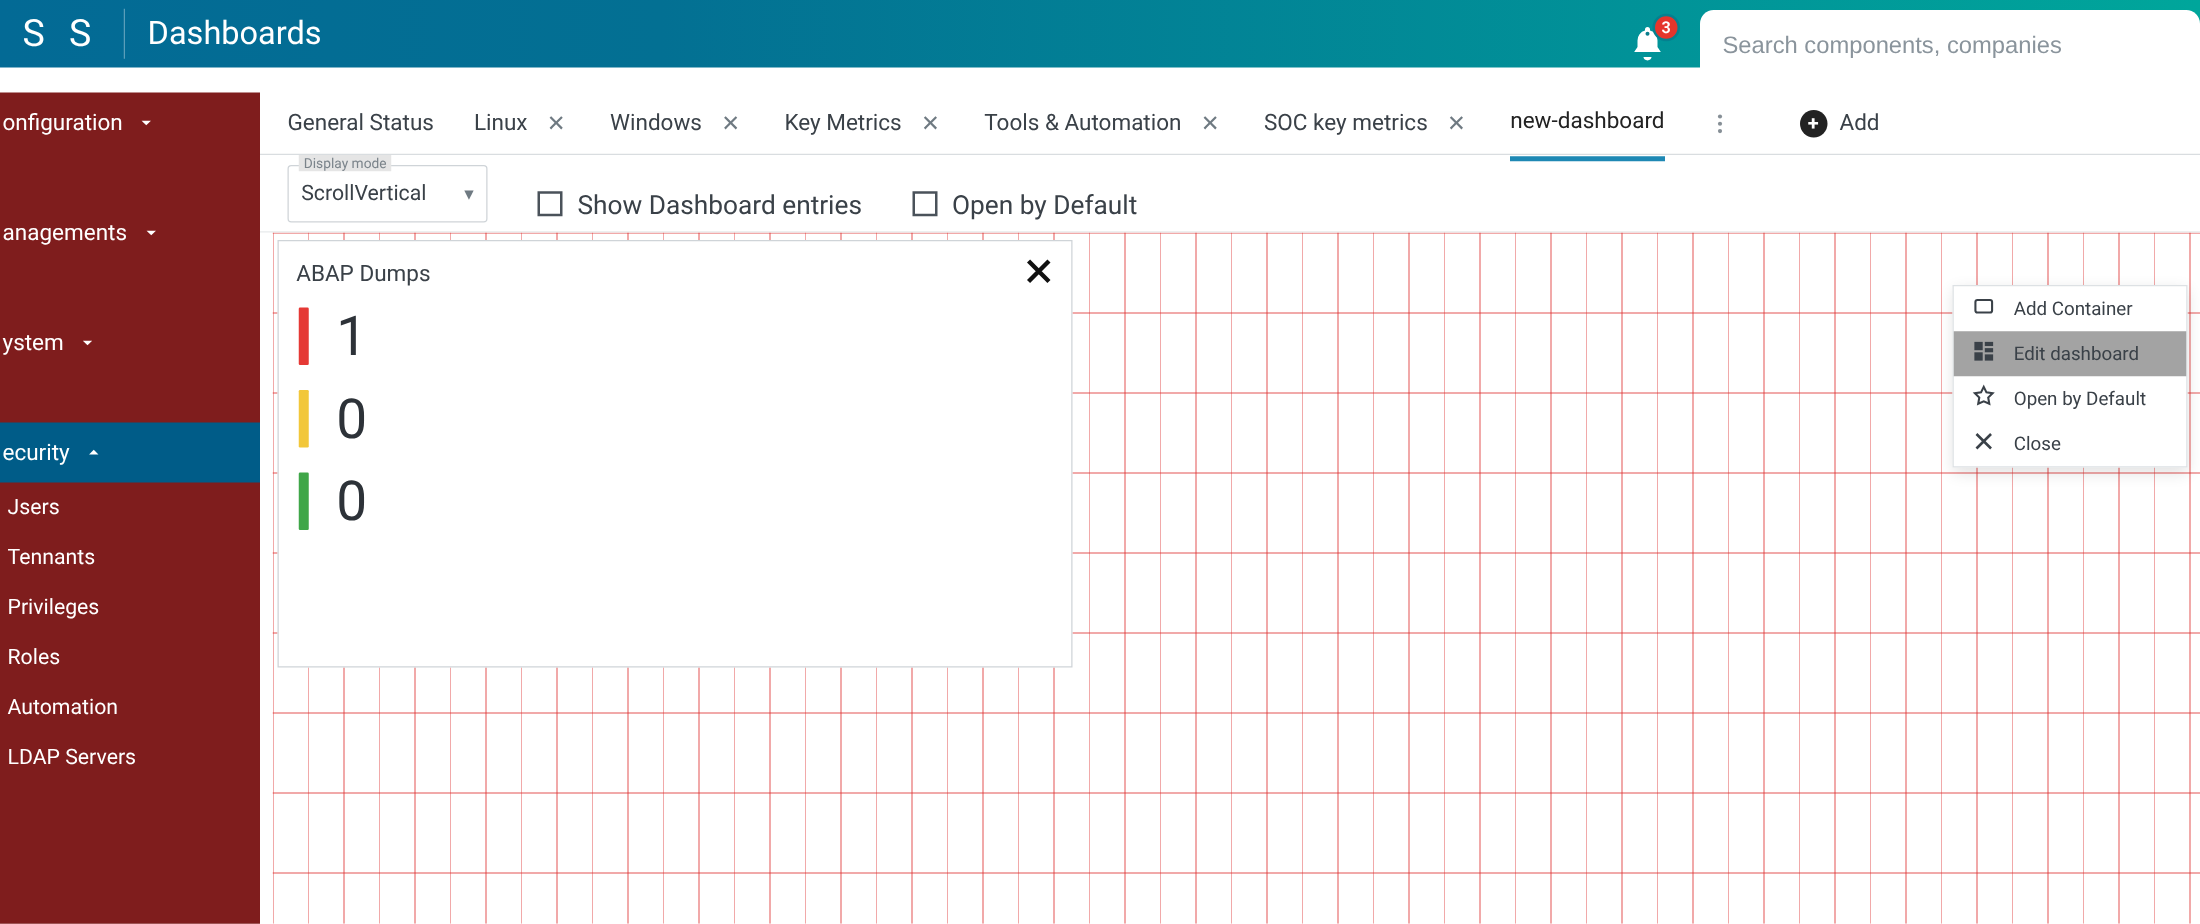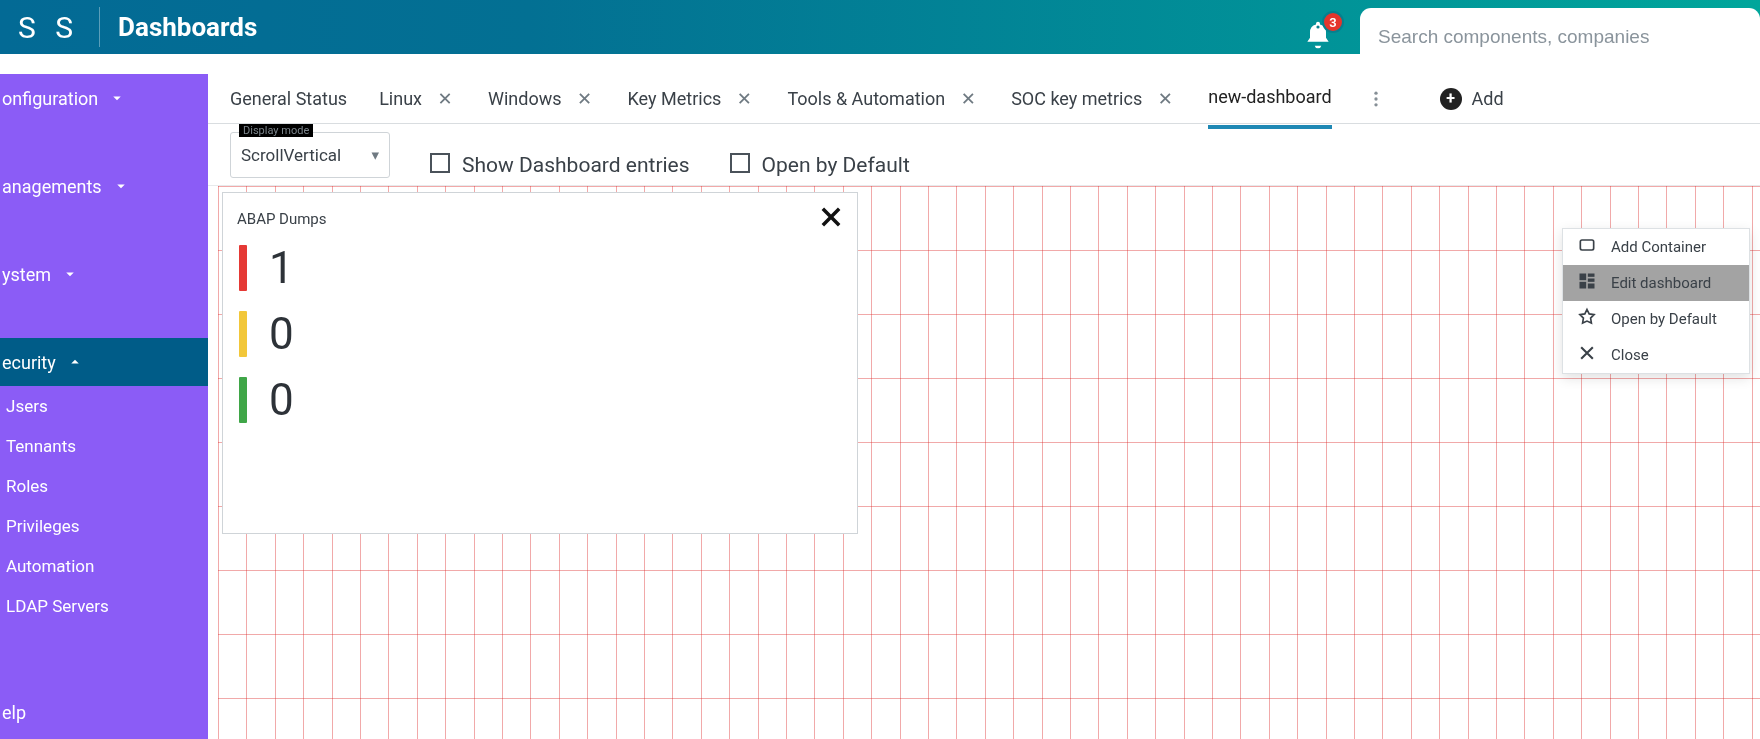--- a/index.html
+++ b/index.html
@@ -29,21 +29,21 @@
     letter-spacing: 6px;
     padding: 0 14px 0 8px;
   }
   .brand-sep {
     width: 1px; height: 40px;
     background: rgba(255,255,255,.35);
     margin: 0 18px 0 6px;
   }
   .page-title {
     font-size: 26px;
-    font-weight: 700;
+    font-weight: 400;
     text-align: center;
   }
   .topbar-right {
     position: absolute;
     right: 0;
     top: 0;
     height: 74px;
     display: flex;
     align-items: center;
     gap: 26px;
@@ -81,21 +81,21 @@
   }
   .search-box input::placeholder { color: #8a949c; }
 
   
   .sidebar {
     position: absolute;
     left: 0;
     top: 74px;
     bottom: 0;
     width: 208px;
-    background: #8b5cf6;
+    background: #7f1d1d;
     color: #fff;
   }
   .side-item {
     height: 48px;
     display: flex;
     align-items: center;
     padding: 0 8px 0 2px;
     font-size: 18px;
     cursor: pointer;
   }
@@ -158,21 +158,21 @@
     height: 46px;
     width: 160px;
     position: relative;
     display:flex;
     align-items:center;
     padding: 0 10px;
     cursor:pointer;
   }
   .display-mode .legend {
     position:absolute; top:-9px; left:8px;
-    font-size:11px; color:#7b848b; background:#000000; padding:0 4px;
+    font-size:11px; color:#7b848b; background:#e5e5e5; padding:0 4px;
   }
   .display-mode .value { font-size:17px; color:#3a4148; flex:1;}
   .display-mode .tri { color:#6f7a82; }
 
   .tb-check { display:flex; gap:12px; font-size:21px; color:#3a4148; cursor:pointer;margin-top:20px;}
   .tb-check .box { width:20px; height:20px; border:2px solid #4a525a; }
 
   
   .canvas {
     position: absolute;
@@ -203,21 +203,21 @@
     position:absolute;
     left: 4px;
     top: 6px;
     width: 636px;
     height: 342px;
     background:#fff;
     border:1px solid #cfd4d8;
   }
   .widget-head {
     display:flex; align-items:center; justify-content:space-between;
-    padding: 10px 12px 0 14px; font-size:15px; color:#3a4148;
+    padding: 10px 12px 0 14px; font-size:18px; color:#3a4148;
   }
   .widget-close { cursor:pointer; }
   .widget-close svg{width:28px;height:28px; stroke:#111; stroke-width:3; fill:none;}
   .metric-row { display:flex; align-items:center; gap:22px; padding-left:16px; height:66px; }
   .metric-bar { width:8px; height:46px; border-radius:1px; }
   .mr-red .metric-bar{ background:#e53935;}
   .mr-yellow .metric-bar{ background:#f2c73a;}
   .mr-green .metric-bar{ background:#3fa648;}
   .metric-val { font-size:44px; font-weight:400; color:#2d3238;}
 
@@ -304,35 +304,32 @@
         </svg>
     </span>
   </div>
   <div class="side-sub">
       <span>Jsers</span>
     </div>
   <div class="side-sub">
       <span>Tennants</span>
     </div>
   <div class="side-sub">
+      <span>Privileges</span>
+    </div>
+  <div class="side-sub">
       <span>Roles</span>
     </div>
   <div class="side-sub">
-      <span>Privileges</span>
-    </div>
-  <div class="side-sub">
       <span>Automation</span>
     </div>
   <div class="side-sub">
       <span>LDAP Servers</span>
     </div>
 
-  <div class="side-item help">
-    <span>elp</span>
-  </div>
 </div>
 
 <div class="main">
 
   <div class="tabs-row">
     <div class="tab">
         <span>General Status</span>
       </div>
     <div class="tab">
       <span>Linux</span>

